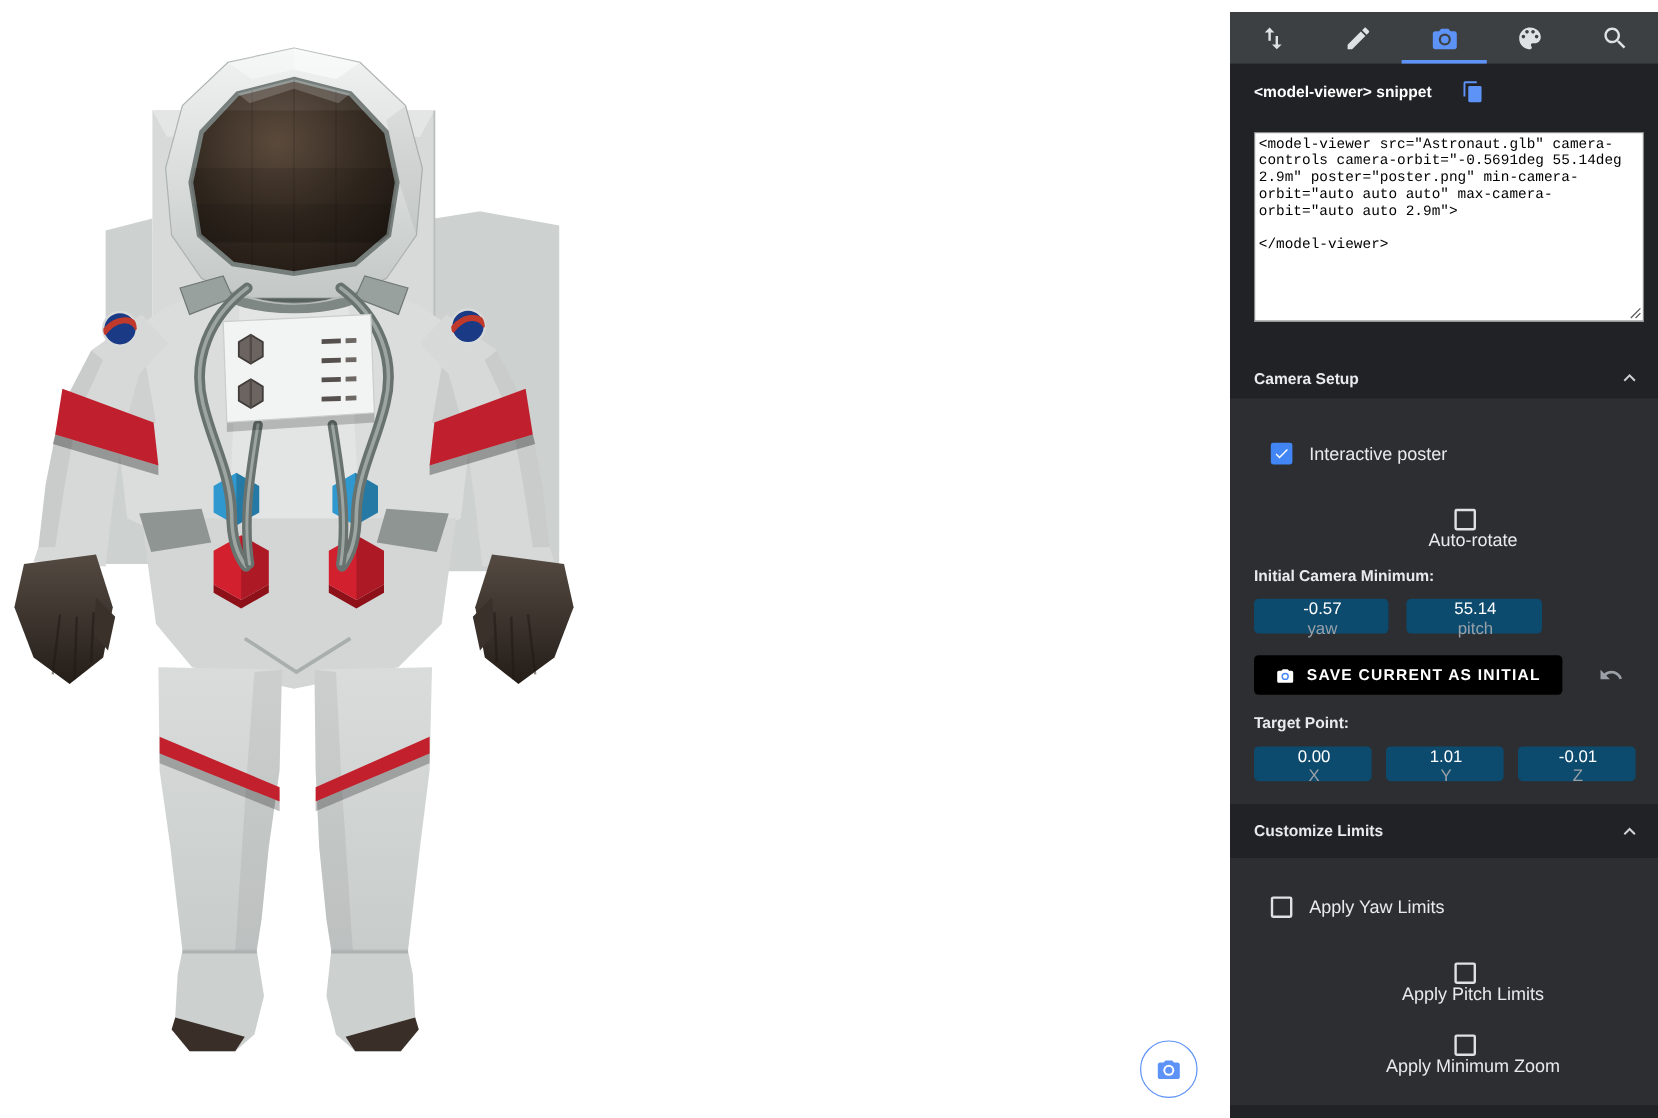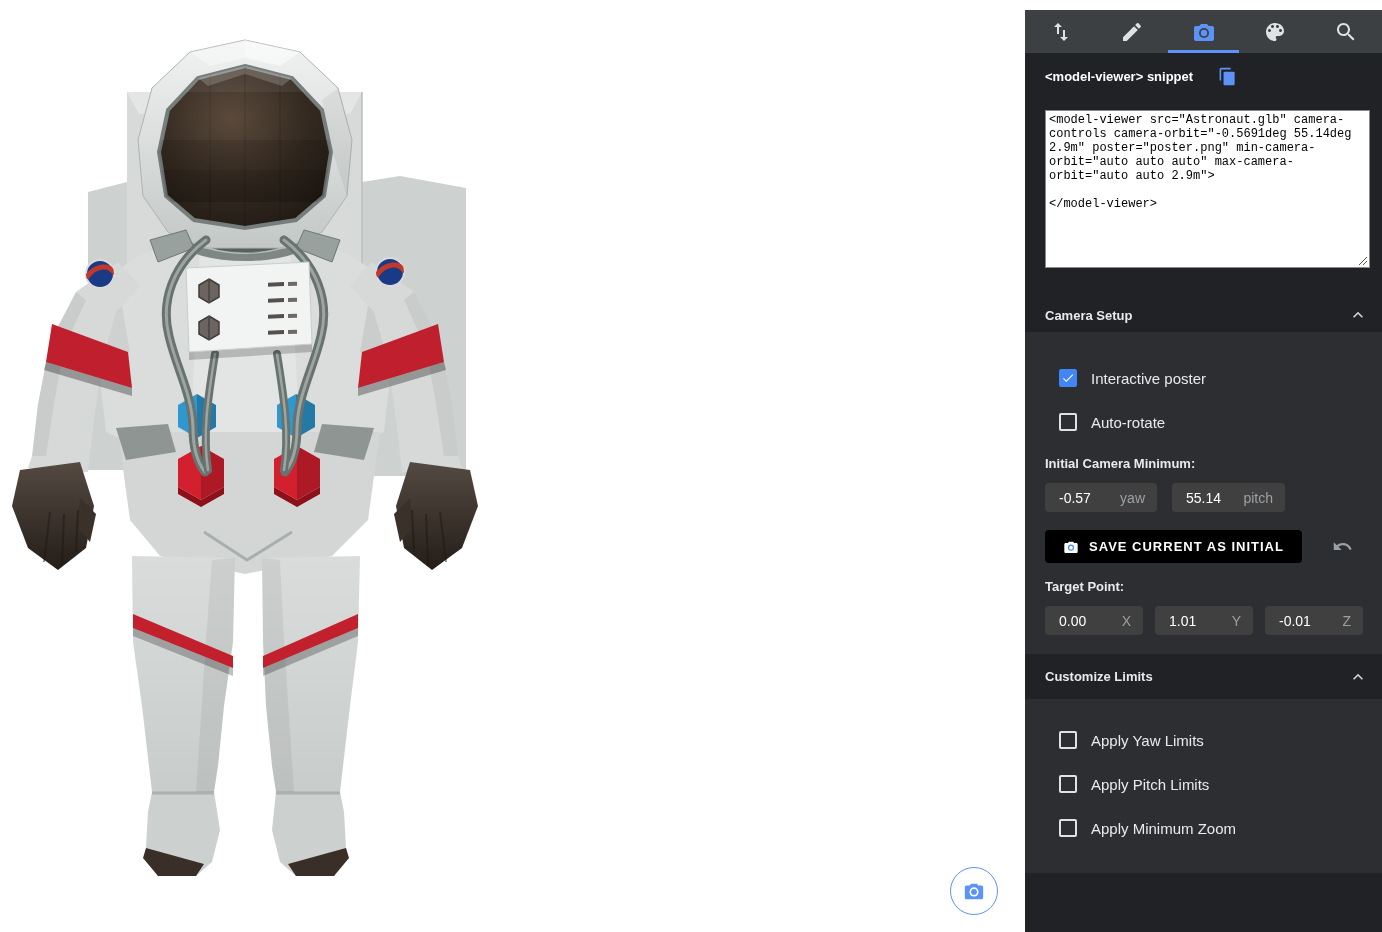--- a/index.html
+++ b/index.html
@@ -33,37 +33,37 @@
   .section-header.first { margin-top:30px; }
   .section-header.tall { height:45px; }
   .section-title { color:#e8eaed; font-size:13px; font-weight:700; }
   .chev { position:absolute; right:14px; top:50%; transform:translateY(-50%); cursor:pointer; width:20px; height:20px; }
 
   .section-content { background:#2c2e32; }
   .content-a { padding:32px 0 19px 0; }
   .content-b { padding:27px 0 31px 0; }
 
   .check-row { display:flex; align-items:center; height:28px; margin-left:34px; cursor:pointer; }
-  .check-row + .check-row { margin-top:16px; }
+  .check-row + .check-row { margin-top:32px;flex-direction:column; }
   .cbox { width:18px; height:18px; border:2px solid #dfe2e5; border-radius:2px; flex:none;
     display:flex; align-items:center; justify-content:center; background:transparent; }
   .cbox svg { visibility:hidden; }
   .cbox.checked { background:#4285f4; border-color:#4285f4; }
   .cbox.checked svg { visibility:visible; }
   .check-label { margin-left:14px; color:#e8eaed; font-size:15px; }
 
   .field-label { margin:20px 0 0 20px; height:16px; color:#e8eaed; font-size:13px; font-weight:700; }
   .field-label.target { margin-top:16px; }
   .fields { display:flex; margin:11px 0 0 20px; }
-  .field { height:29px; background:#404040; border-radius:4px; display:flex; align-items:center;
-    justify-content:space-between; padding:0 12px 0 14px; cursor:text; }
+  .field { height:29px; background:#0c4a6e; border-radius:4px; display:flex; align-items:center;
+    justify-content:space-between; padding:0 12px 0 14px; cursor:text;flex-direction:column; }
   .field .val { color:#fff; font-size:14px; }
   .field .unit { color:#9aa0a6; font-size:14px; }
   .f-yaw { width:112px; margin-right:15px; } .f-pitch { width:113px; }
-  .f-xyz { width:98px;gap:27px; } .f-xyz + .f-xyz { margin-left:12px; }
+  .f-xyz { width:98px; } .f-xyz + .f-xyz { margin-left:12px; }
 
   .btn-row { display:flex; align-items:center; margin:18px 0 0 20px; }
   .save-btn { width:257px; height:33px; background:#000000; border:none; border-radius:4px; color:#fff;
     font-family:"Liberation Sans", sans-serif; font-size:13px; font-weight:600; letter-spacing:1px;
     display:flex; align-items:center; justify-content:center; gap:10px; cursor:pointer; }
   .undo-btn { margin-left:28px; width:24px; height:24px; display:flex; align-items:center; justify-content:center; cursor:pointer; }
 </style>
 </head>
 <body>
 

